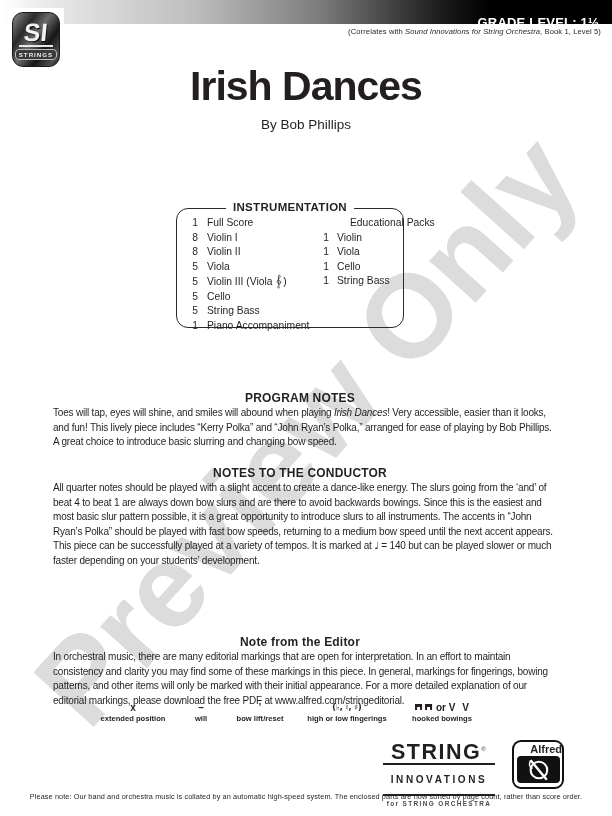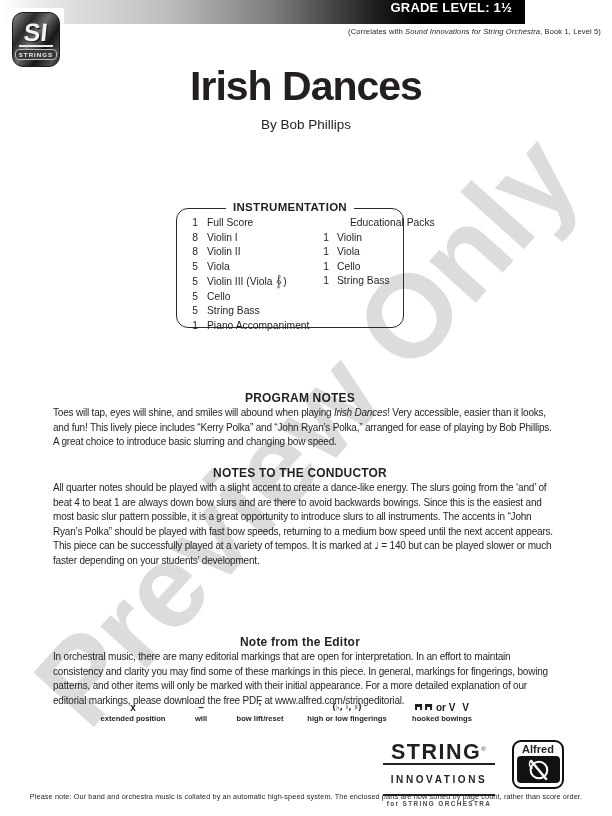--- a/index.html
+++ b/index.html
@@ -11,23 +11,23 @@
   .watermark {
     position:absolute; left:306px; top:430px;
     transform:translate(-50%,-50%) rotate(-48deg);
     font-size:118px; font-weight:bold; color:#dcdcdc;
     white-space:nowrap; z-index:0; letter-spacing:0;
   }
   .content { position:absolute; inset:0; z-index:1; }
 
   
   .grade-bar {
-    position:absolute; top:0; left:0; width:525px; height:24px;
+    position:absolute; top:0; left:0; width:612px; height:24px;
     background:linear-gradient(to right,#ffffff 0%,#e9e9e9 8%,#bdbdbd 32%,#7d7d7d 52%,#1c1c1c 72%,#000 80%);
-    text-align:right; padding:0 13px 0 0;
+    text-align:right; padding:15px 13px 0 0;
     font-size:13px; font-weight:bold; color:#fff; letter-spacing:0.2px;
   }
   .correlates {
     position:absolute; top:27px; right:11px;
     font-size:7.6px; color:#231f20; letter-spacing:0.1px;
   }
   .correlates i { font-style:italic; }
 
   
   .si-badge { position:absolute; top:8px; left:8px; width:56px; height:63px; background:#fff; padding:4px; }
@@ -105,21 +105,21 @@
     font-size:10px; font-weight:bold; letter-spacing:2.6px;
     border-top:2px solid #231f20; border-bottom:2px solid #231f20;
     padding:9px 0; margin-top:1px; white-space:nowrap;
   }
   .for-line { font-size:6.4px; font-weight:bold; letter-spacing:1.4px; color:#4a4a4a; margin-top:4px; white-space:nowrap; }
 
   .alfred-logo {
     position:absolute; left:512px; top:740px; width:52px; height:49px;
     border:2.5px solid #111; border-radius:9px; background:#fff;
   }
-  .alfred-name { font-size:11px; font-weight:bold; text-align:center; line-height:14px; }
+  .alfred-name { font-size:11px; font-weight:bold; text-align:right; line-height:14px; }
   .alfred-mark {
     margin:0 2.5px 2.5px; height:27px; background:#111; border-radius:4px;
     display:flex; align-items:center; justify-content:center;
   }
 
   
   .footer-note {
     position:absolute; top:792px; left:0; width:612px; text-align:center;
     font-size:7.3px; letter-spacing:0.1px;
   }

